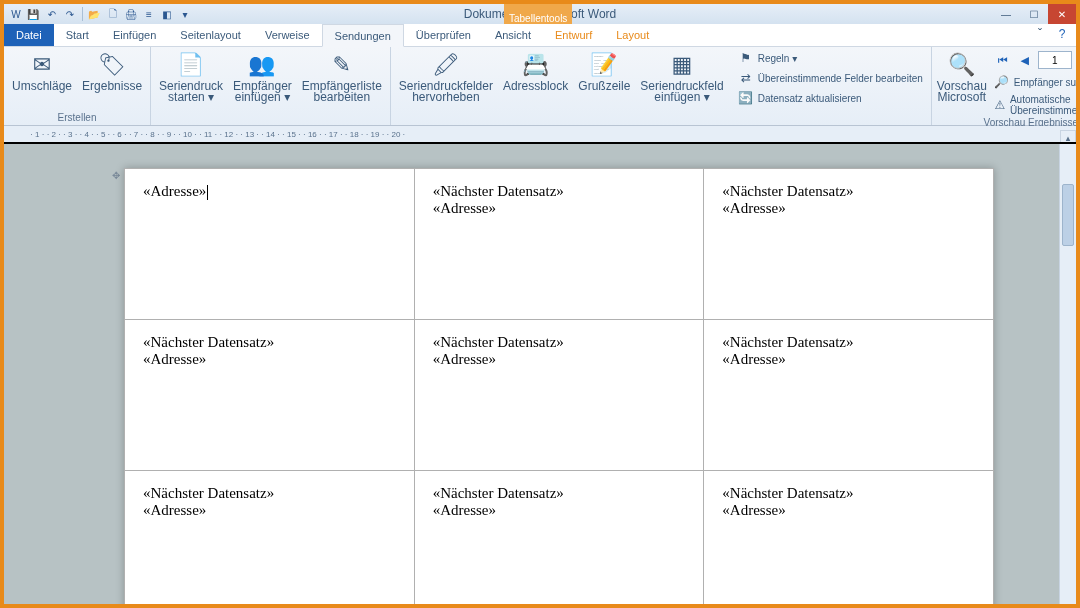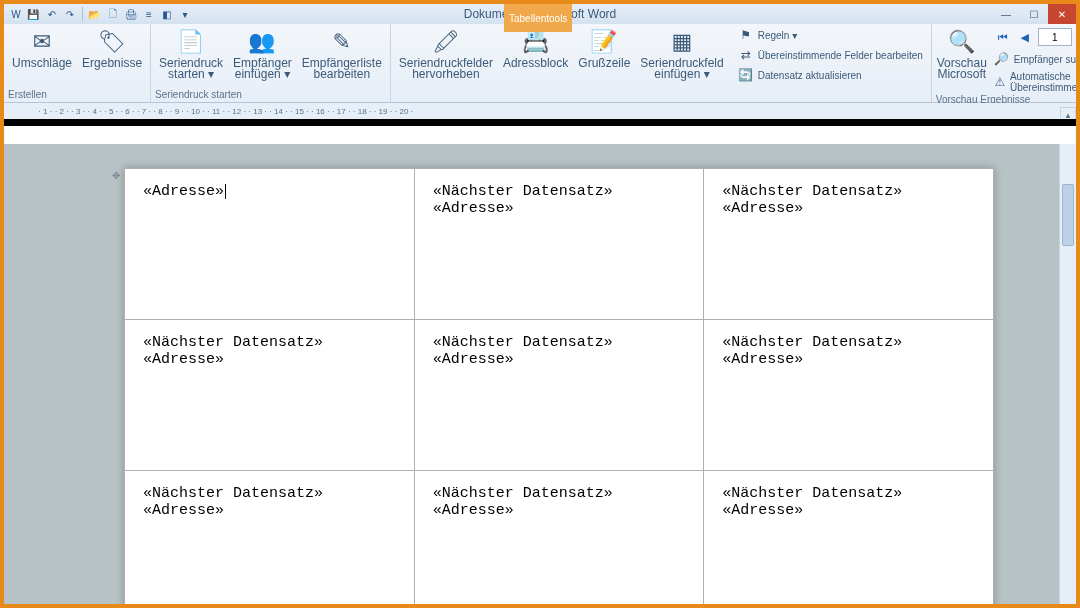--- a/index.html
+++ b/index.html
@@ -19,38 +19,38 @@
 .tabs .file{background:#1e62b8;color:#fff;padding:0 12px;display:flex;align-items:center;font-size:11px}
 .tabs .tab{padding:0 12px;display:flex;align-items:center;color:#3b5a7a;font-size:11px}
 .tabs .tab.active{background:#f3f6fa;border:1px solid #cfd8e3;border-bottom:1px solid #f3f6fa;margin-bottom:-1px}
 .tabs .tab.ctx{color:#e88a1a}
 .tabs .help{position:absolute;right:6px;top:2px;display:flex;gap:6px;color:#3b5a7a}
 .tabs .help span{width:16px;height:16px;display:flex;align-items:center;justify-content:center;font-size:12px}
 
 .ribbon{height:78px;background:linear-gradient(#f3f6fa,#e6eef7);border-bottom:1px solid #b8c4d3;display:flex;align-items:stretch}
 .grp{border-right:1px solid #c8d4e2;padding:2px 4px 0 4px;display:flex;flex-direction:column;justify-content:space-between}
 .grp .row{display:flex;gap:2px;align-items:flex-start}
-.grp .cap{text-align:left;font-size:10px;color:#5a728d;padding-bottom:2px;white-space:nowrap}
+.grp .cap{text-align:center;font-size:10px;color:#5a728d;padding-bottom:2px;white-space:nowrap}
 .bigbtn{display:flex;flex-direction:column;align-items:center;justify-content:flex-start;padding:2px 4px;gap:2px;min-width:44px;text-align:center;color:#3b5a7a}
 .bigbtn .ic{width:28px;height:28px;display:flex;align-items:center;justify-content:center;font-size:22px}
 .bigbtn .lbl{font-size:12px;line-height:11px;white-space:pre}
 .smbtn{display:flex;align-items:center;gap:4px;padding:1px 4px;color:#3b5a7a;font-size:10px}
 .smbtn .ic{width:16px;height:16px;display:flex;align-items:center;justify-content:center;font-size:12px}
 .navrow{display:flex;align-items:center;gap:4px;padding:2px 4px}
 .navrow .nb{width:18px;height:16px;display:flex;align-items:center;justify-content:center;color:#1e62b8;font-size:11px}
 .navrow input{width:28px;height:14px;border:1px solid #9db4cc;font-size:10px;text-align:center}
 
-.ruler{height:16px;background:#e6eef7;border-bottom:7px solid #000000;position:relative;font-size:8px;color:#5a728d;display:flex;align-items:center;padding-left:32px;overflow:hidden}
+.ruler{height:16px;background:#e6eef7;border-bottom:7px solid #000000;position:relative;font-size:8px;color:#5a728d;display:flex;align-items:center;padding-left:24px;overflow:hidden}
 
 .docarea{position:absolute;top:140px;left:0;right:0;bottom:0;background:#b7c2c4;overflow:hidden}
 .vscroll{position:absolute;right:0;top:0;bottom:0;width:16px;background:#e6eef7;border-left:1px solid #c8d4e2}
 .vscroll .thumb{position:absolute;left:2px;right:2px;top:40px;height:60px;background:#bcd0e6;border:1px solid #9db4cc;border-radius:2px}
 .page{position:absolute;left:120px;top:24px;width:870px;background:#fff;box-shadow:0 0 8px rgba(0,0,0,.25);min-height:560px}
 .labeltable{width:100%;border-collapse:collapse}
-.labeltable td{border:1px solid #b0b0b0;width:33.33%;height:122px;vertical-align:top;padding:14px 18px;font-family:Liberation Mono, monospace;font-size:15px;color:#000}
+.labeltable td{border:1px solid #b0b0b0;width:33.33%;height:122px;vertical-align:top;padding:14px 18px;font-family:Liberation Serif, serif;font-size:15px;color:#000}
 .cursor{display:inline-block;width:1px;height:15px;background:#000;vertical-align:middle;margin-left:1px}
 .anchor{position:absolute;left:108px;top:26px;font-size:10px;color:#7a8a9a}
 .vtabs{position:absolute;right:0;top:4px;display:flex;flex-direction:column;gap:2px}
 .vtabs div{width:14px;height:14px;background:#e6eef7;border:1px solid #c8d4e2;font-size:9px;color:#5a728d;display:flex;align-items:center;justify-content:center}
 </style>
 </head>
 <body>
 
 <div class="frame">
 
@@ -68,20 +68,36 @@
     <div class="q">▾</div>
     <div class="title">Dokument4 - Microsoft Word</div>
     <div class="ctxtab">Tabellentools</div>
     <div class="winbtns">
       <div class="min">—</div>
       <div class="max">☐</div>
       <div class="close">✕</div>
     </div>
   </div>
 
+  <div class="tabs">
+    <div class="file">Datei</div>
+    <div class="tab">Start</div>
+    <div class="tab">Einfügen</div>
+    <div class="tab">Seitenlayout</div>
+    <div class="tab">Verweise</div>
+    <div class="tab active">Sendungen</div>
+    <div class="tab">Überprüfen</div>
+    <div class="tab">Ansicht</div>
+    <div class="tab ctx">Entwurf</div>
+    <div class="tab ctx">Layout</div>
+    <div class="help">
+      <span>ˇ</span>
+      <span style="color:#1e62b8">?</span>
+    </div>
+  </div>
 
   <div class="ribbon">
 
     <div class="grp">
       <div class="row">
         <div class="bigbtn">
             <div class="ic">✉</div>
             <div class="lbl">Umschläge</div>
           </div>
         <div class="bigbtn">
@@ -103,21 +119,20 @@
             <div class="ic">👥</div>
             <div class="lbl">Empfänger
 einfügen ▾</div>
           </div>
         <div class="bigbtn">
             <div class="ic">✎</div>
             <div class="lbl">Empfängerliste
 bearbeiten</div>
           </div>
       </div>
-      <div class="cap">Seriendruck starten</div>
     </div>
 
     <div class="grp" style="flex:0 0 auto">
       <div class="row">
         <div class="bigbtn">
             <div class="ic">🖍</div>
             <div class="lbl">Seriendruckfelder
 hervorheben</div>
           </div>
         <div class="bigbtn">

